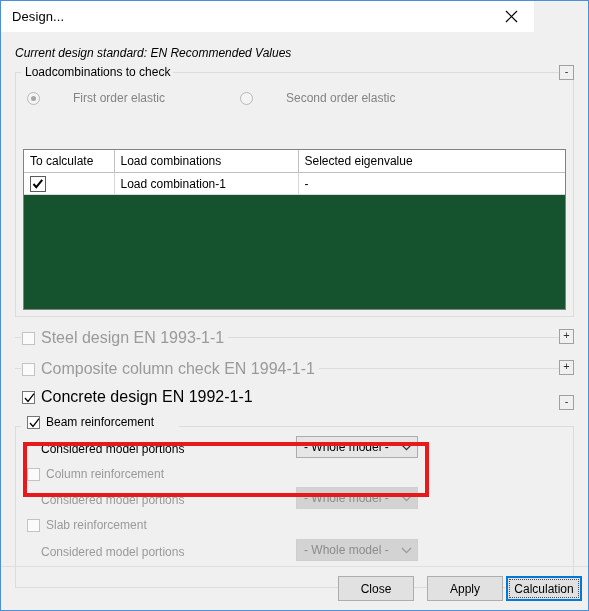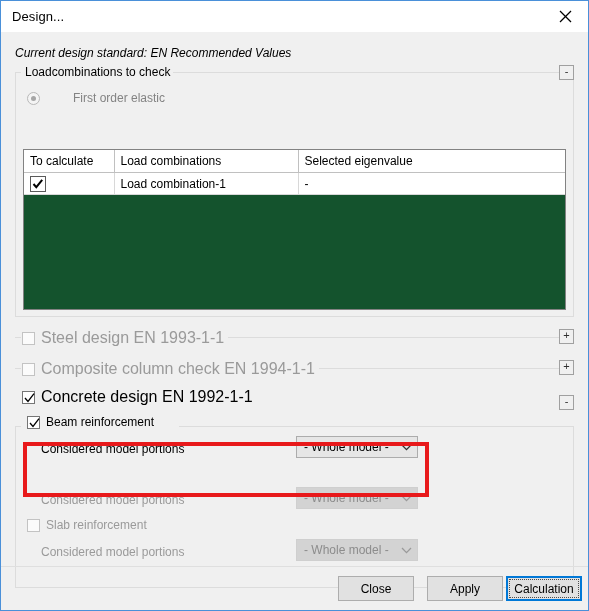--- a/index.html
+++ b/index.html
@@ -21,21 +21,21 @@
     box-sizing: border-box;
     border: 1px solid #4a90d9;
     background: #f0f0f0;
     overflow: hidden;
   }
 
   
   .titlebar {
     position: absolute;
     left: 0; top: 0;
-    width: 587px;
+    width: 533px;
     height: 31px;
     background: #ffffff;
     border-bottom: 1px solid #e8e8e8;
   }
   .titlebar-text {
     position: absolute;
     left: 11px;
     top: 8px;
     font-size: 13px;
     color: #000000;
@@ -404,20 +404,24 @@
     <div class="group-lc-topline-r"></div>
     <div class="groupbox group-lc"></div>
     <div class="group-title">Loadcombinations to check</div>
     <div class="collapse-btn" style="left:558px; top:33px;">
       <span class="sym">-</span>
     </div>
 
     <div class="radio-row" style="left:26px; top:59px;">
       <span class="radio-mark checked"></span>
       <span class="radio-label">First order elastic</span>
+    </div>
+    <div class="radio-row" style="left:239px; top:59px;">
+      <span class="radio-mark"></span>
+      <span class="radio-label">Second order elastic</span>
     </div>
 
     <div class="table-wrap">
       <table class="tbl">
         <colgroup>
           <col style="width:90px">
           <col style="width:184px">
           <col style="width:267px">
         </colgroup>
         <thead>
@@ -494,20 +498,24 @@
     <div class="portion-label" style="left:40px; top:410px;">Considered model portions</div>
     <div class="combo" style="left:295px; top:404px;">
       <span class="combo-text">- Whole model -</span>
       <span class="combo-arrow">
         <svg width="11" height="7" viewBox="0 0 11 7">
           <path d="M1 1 L5.5 5.6 L10 1" stroke="#333" stroke-width="1.3" fill="none"></path>
         </svg>
       </span>
     </div>
 
+    <div class="sub-row" style="left:26px; top:435px;">
+      <span class="cb disabled"></span>
+      <span class="sub-label disabled">Column reinforcement</span>
+    </div>
     <div class="portion-label disabled" style="left:40px; top:461px;">Considered model portions</div>
     <div class="combo disabled" style="left:295px; top:455px;">
       <span class="combo-text">- Whole model -</span>
       <span class="combo-arrow">
         <svg width="11" height="7" viewBox="0 0 11 7">
           <path d="M1 1 L5.5 5.6 L10 1" stroke="#9a9a9a" stroke-width="1.3" fill="none"></path>
         </svg>
       </span>
     </div>
 

